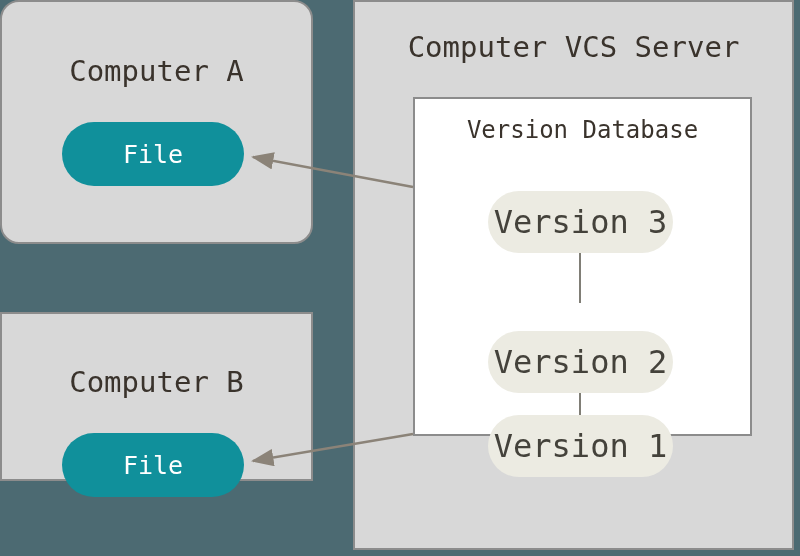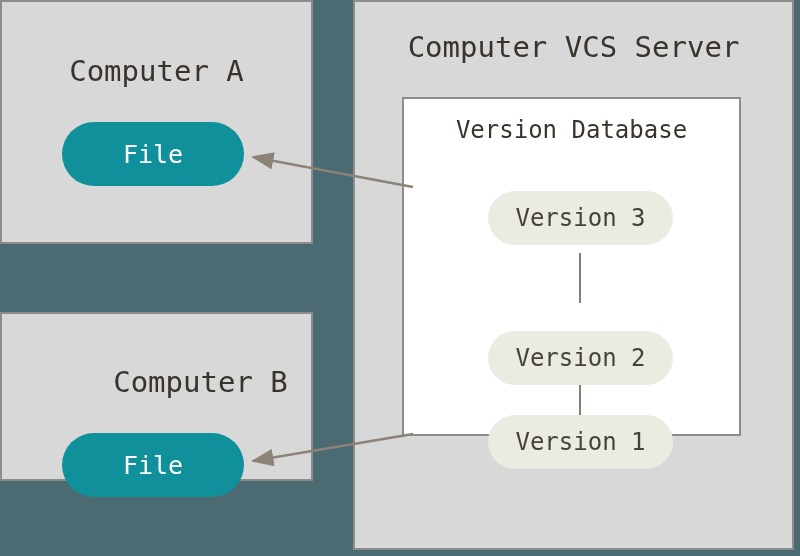--- a/index.html
+++ b/index.html
@@ -48,23 +48,23 @@
     background: var(--file-pill, #10909B);
     color: var(--file-text, #FFFFFF);
     font-size: 25px;
     width: 182px;
     height: 64px;
     left: 62px;
   }
   .version-pill {
     background: var(--version-pill, #ECEBE2);
     color: var(--version-text, #44423B);
-    font-size: 24px;
+    font-size: 32px;
     width: 185px;
-    height: 54px;
+    height: 62px;
     left: 488px;
   }
   .version-link {
     position: absolute;
     left: 579px;
     width: 2px;
     height: 50px;
     background: var(--link-line, #807E76);
   }
   .arrow-layer {
@@ -72,35 +72,35 @@
     left: 0; top: 0;
     width: 800px; height: 556px;
     pointer-events: none;
   }
 </style>
 </head>
 <body>
 
 <div class="canvas">
 
-  <div class="gray-box" style="left:0; top:0; width:313px; height:244px;">
+  <div class="gray-box" style="left:0; top:0; width:313px; height:244px;border-radius:19px;">
     <div class="box-title" style="top:54px;">Computer A</div>
   </div>
   <div class="pill file-pill" style="top:122px;">File</div>
 
-  <div class="gray-box" style="left:0; top:312px; width:313px; height:169px;padding-left:44px;">
+  <div class="gray-box" style="left:0; top:312px; width:313px; height:169px;">
     <div class="box-title" style="top:53px;">Computer B</div>
   </div>
   <div class="pill file-pill" style="top:433px;">File</div>
 
   <div class="gray-box" style="left:353px; top:0; width:441px; height:550px;">
     <div class="box-title" style="top:30px;">Computer VCS Server</div>
   </div>
 
-  <div class="white-box" style="left:402px; top:97px; width:339px; height:339px;">
+  <div class="white-box" style="left:413px; top:97px; width:339px; height:339px;">
     <div class="box-title" style="top:17px;">Version Database</div>
   </div>
 
   <div class="version-link" style="top:253px;"></div>
   <div class="version-link" style="top:365px;"></div>
 
   <div class="pill version-pill" style="top:191px;">Version 3</div>
   <div class="pill version-pill" style="top:303px;margin-top:28px;">Version 2</div>
   <div class="pill version-pill" style="top:415px;text-align:right;">Version 1</div>
 

